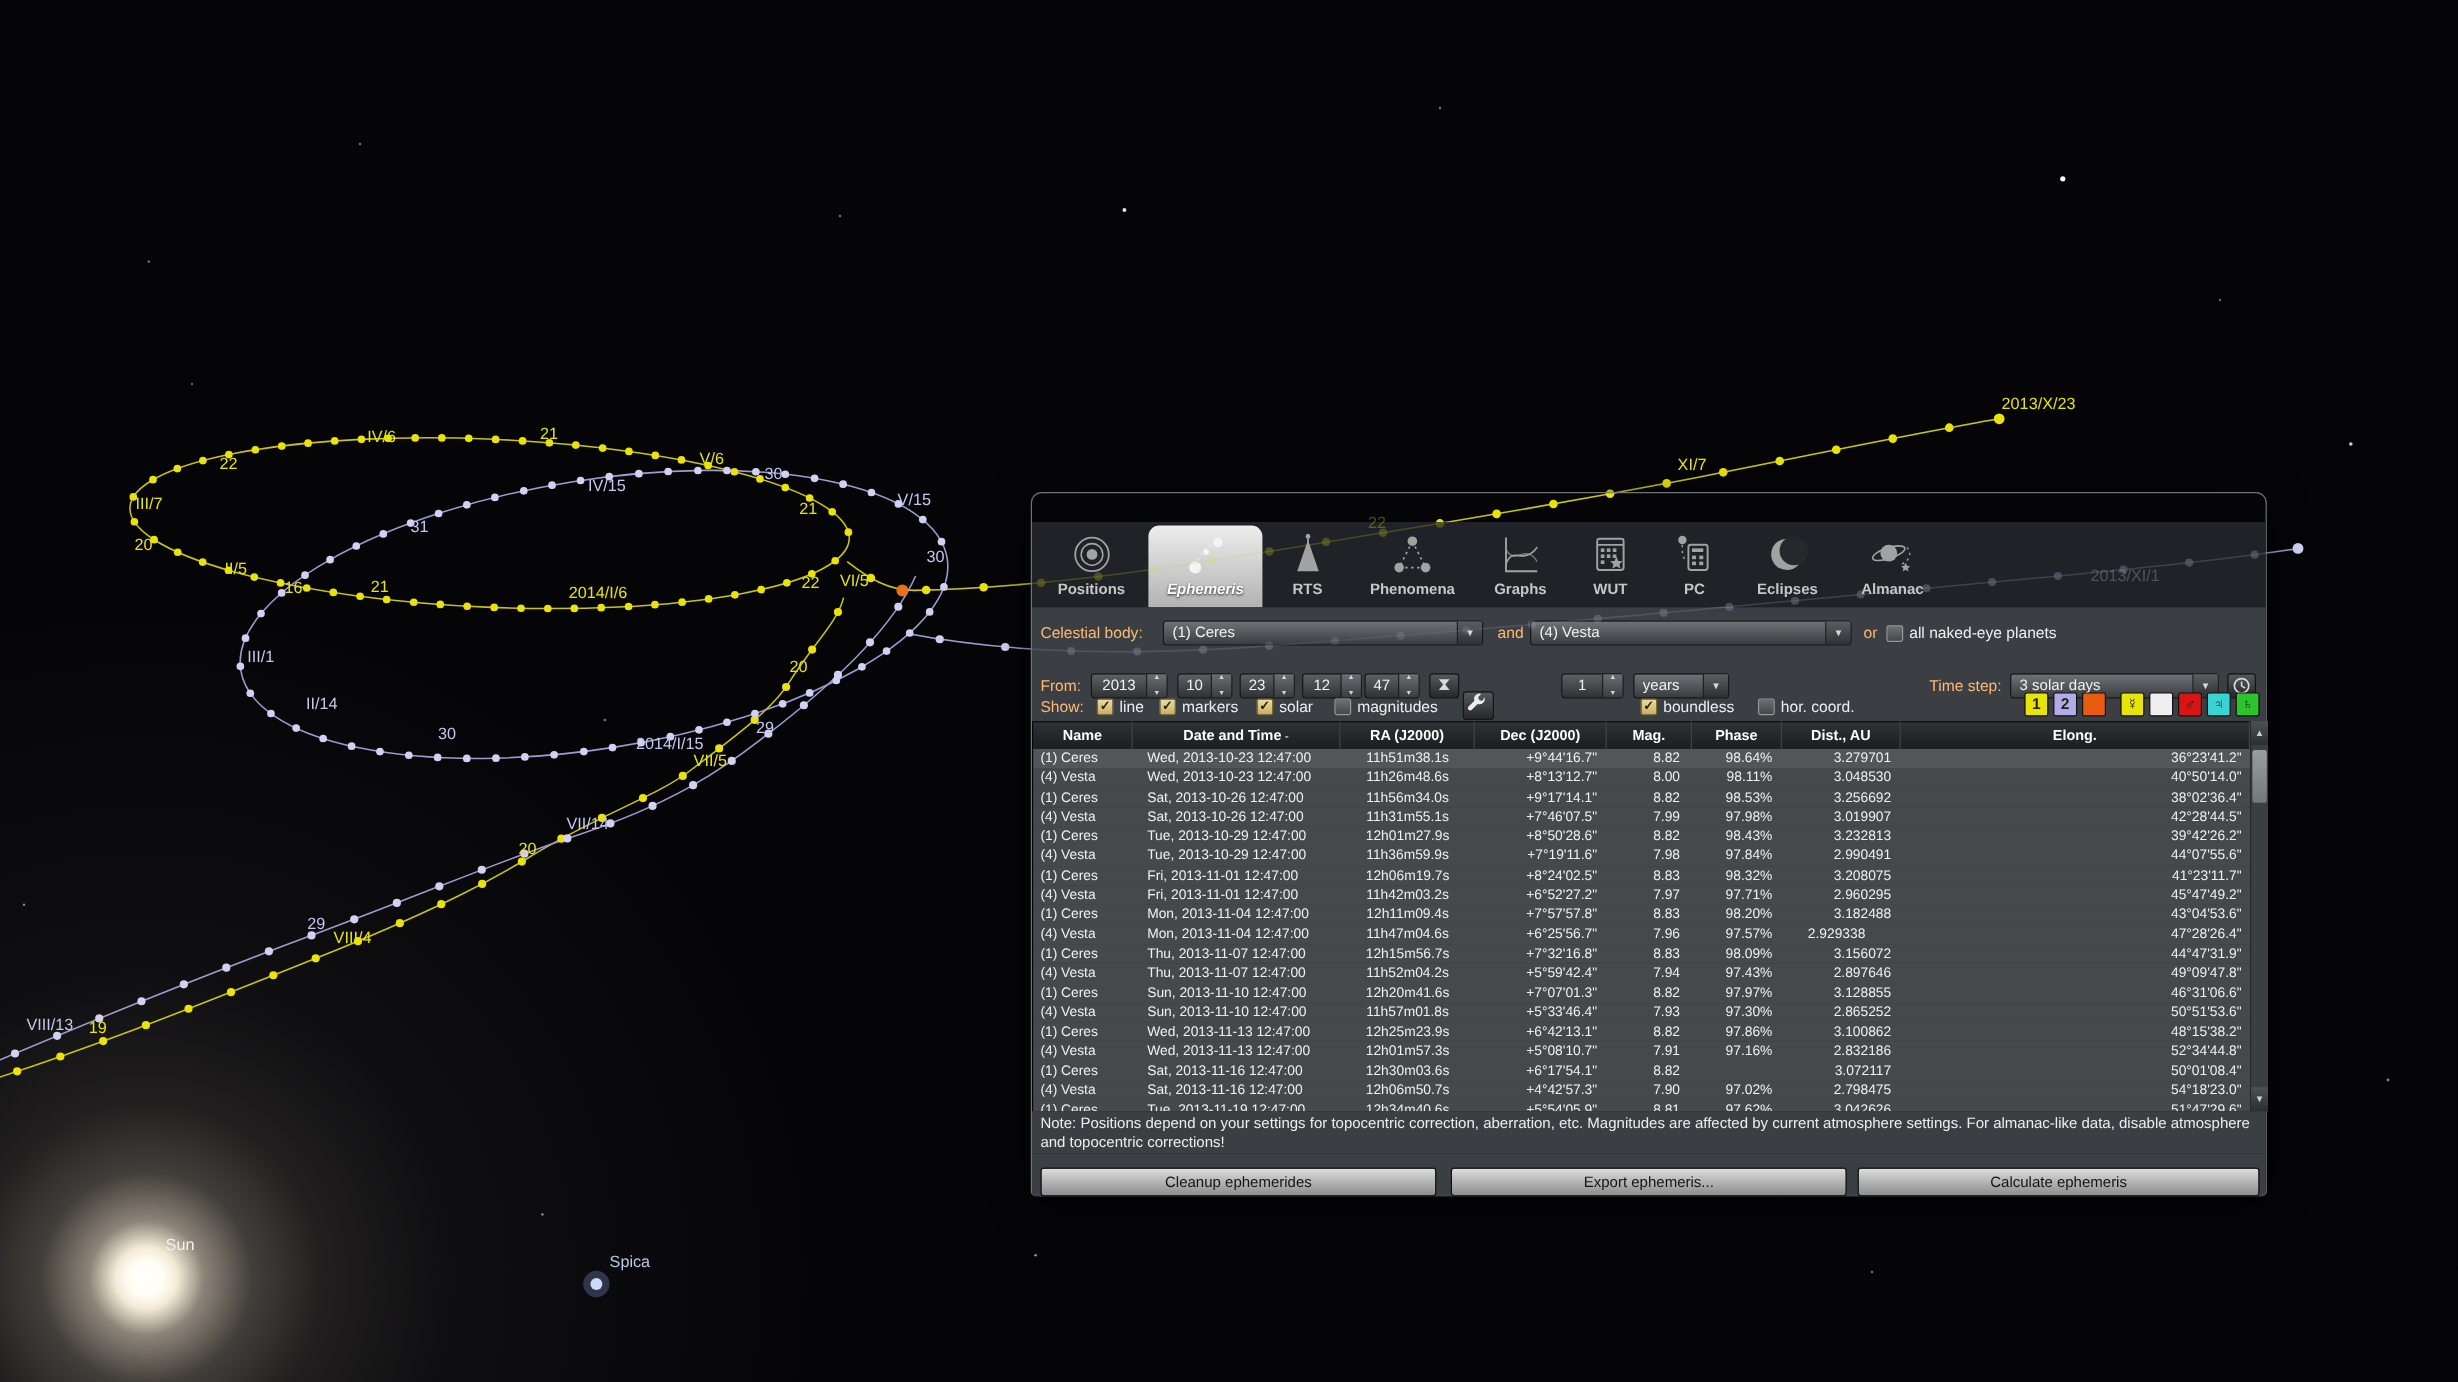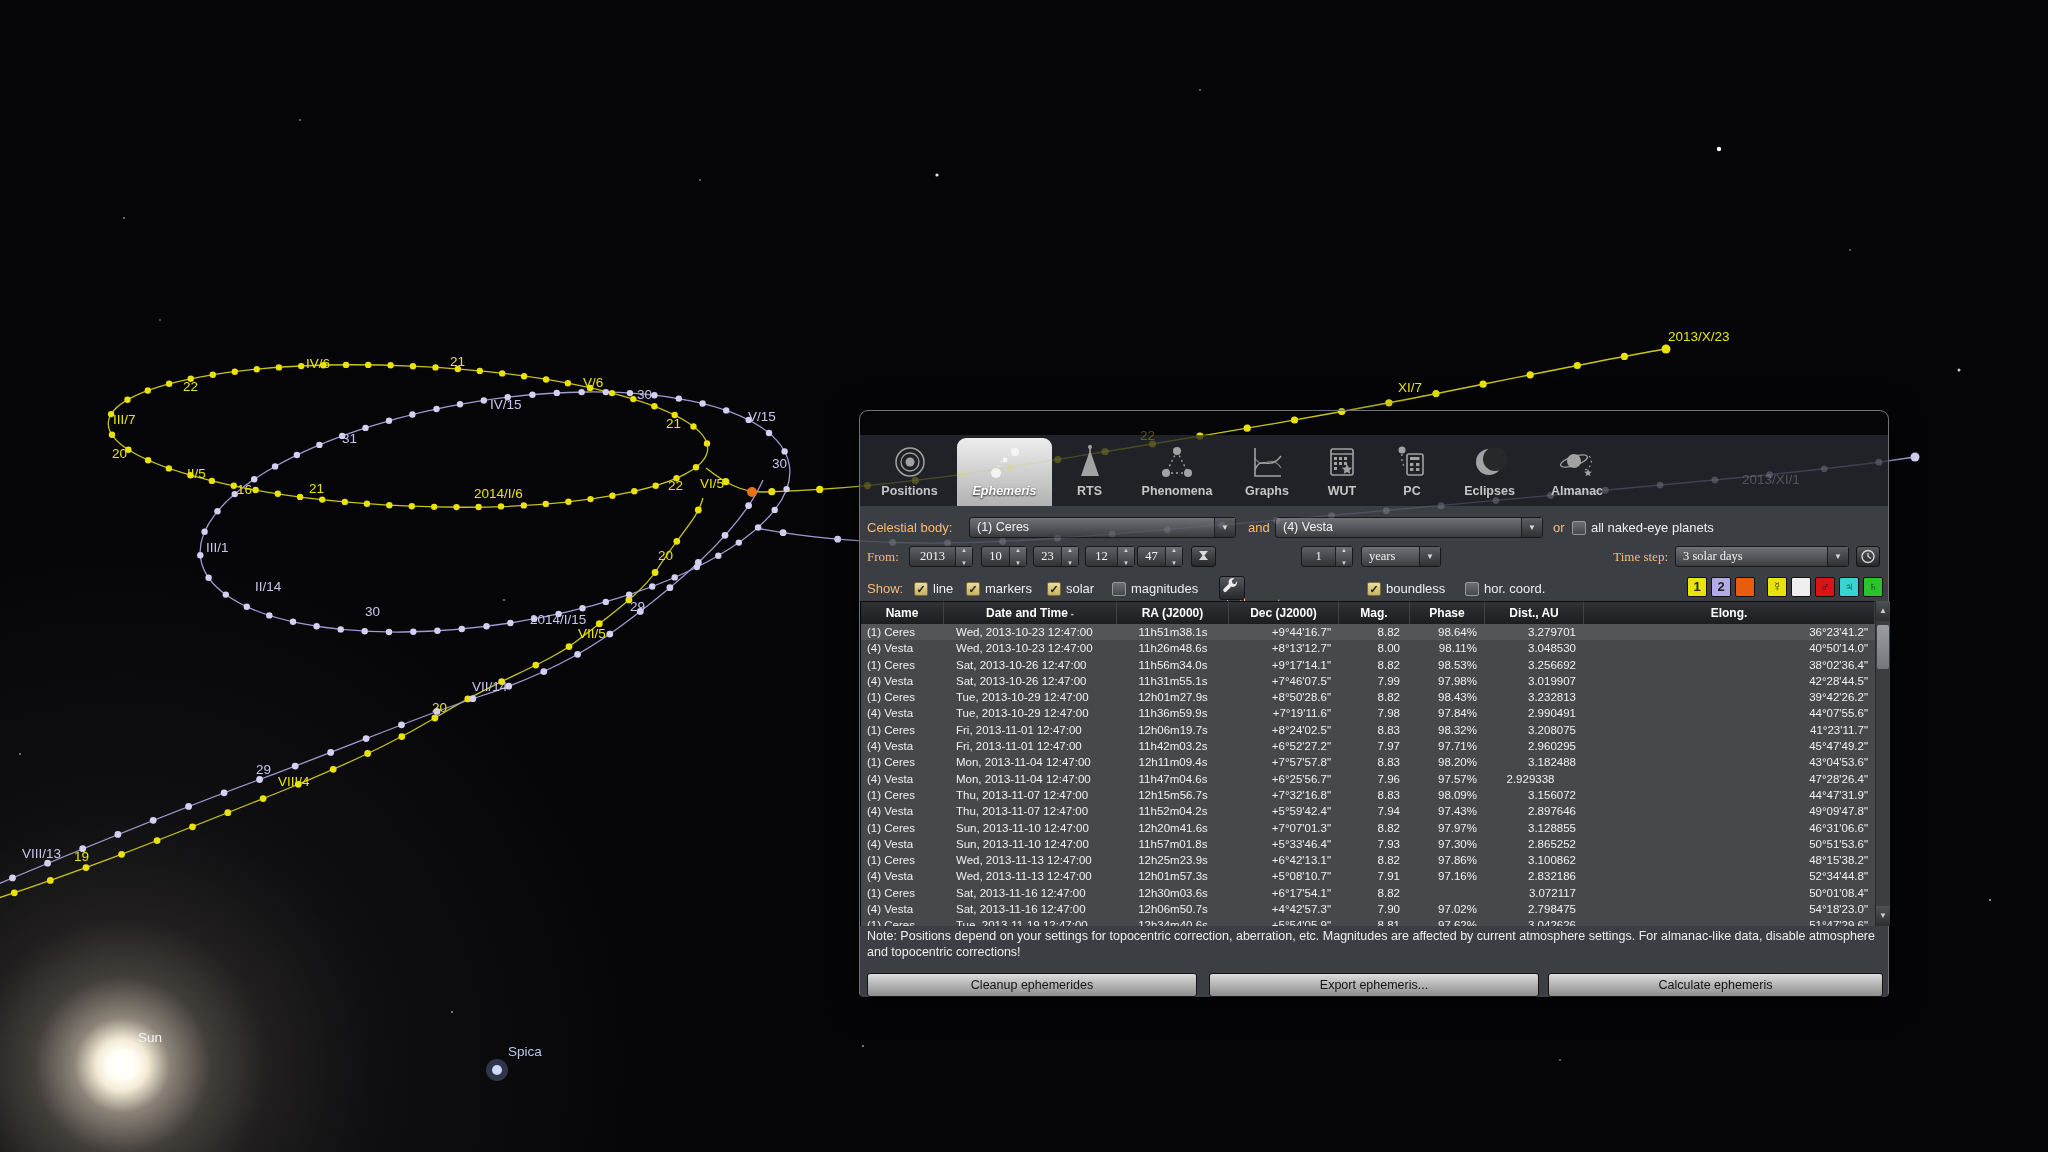--- a/index.html
+++ b/index.html
@@ -462,21 +462,21 @@
         <div class="dropdown" style="left:415px;width:268px;">
           <span class="ddtext">(4) Vesta</span>
           <span class="ddarrow">▼</span>
         </div>
         <span class="clabel" style="left:693px;">or</span>
         <div class="cbgroup" style="left: 712px;">
             <span class="cbox off"></span>
             <span>all naked-eye planets</span>
           </div>
       </div>
-      <div class="crow" style="top:40px;font-family:Liberation Serif, serif;" id="fromRow">
+      <div class="crow" style="top:55px;" id="fromRow">
         <span class="clabel" style="left:7px;">From:</span>
         <div class="toolbtn" style="left:331px;top:0;width:25px;height:21px;">
           <svg width="23" height="19" viewBox="0 0 23 19">
               <path d="M7 4 h9 l-3.6 4.5 3.6 4.5 h-9 l3.6-4.5z" fill="#d8d8d8"></path>
             </svg>
         </div>
         <span class="clabel" style="left:366px;margin-top:46px;">to the next</span>
         <div class="spin" style="left:441px;width:52px;">
           <span class="sval">1</span>
           <span class="sarr">

